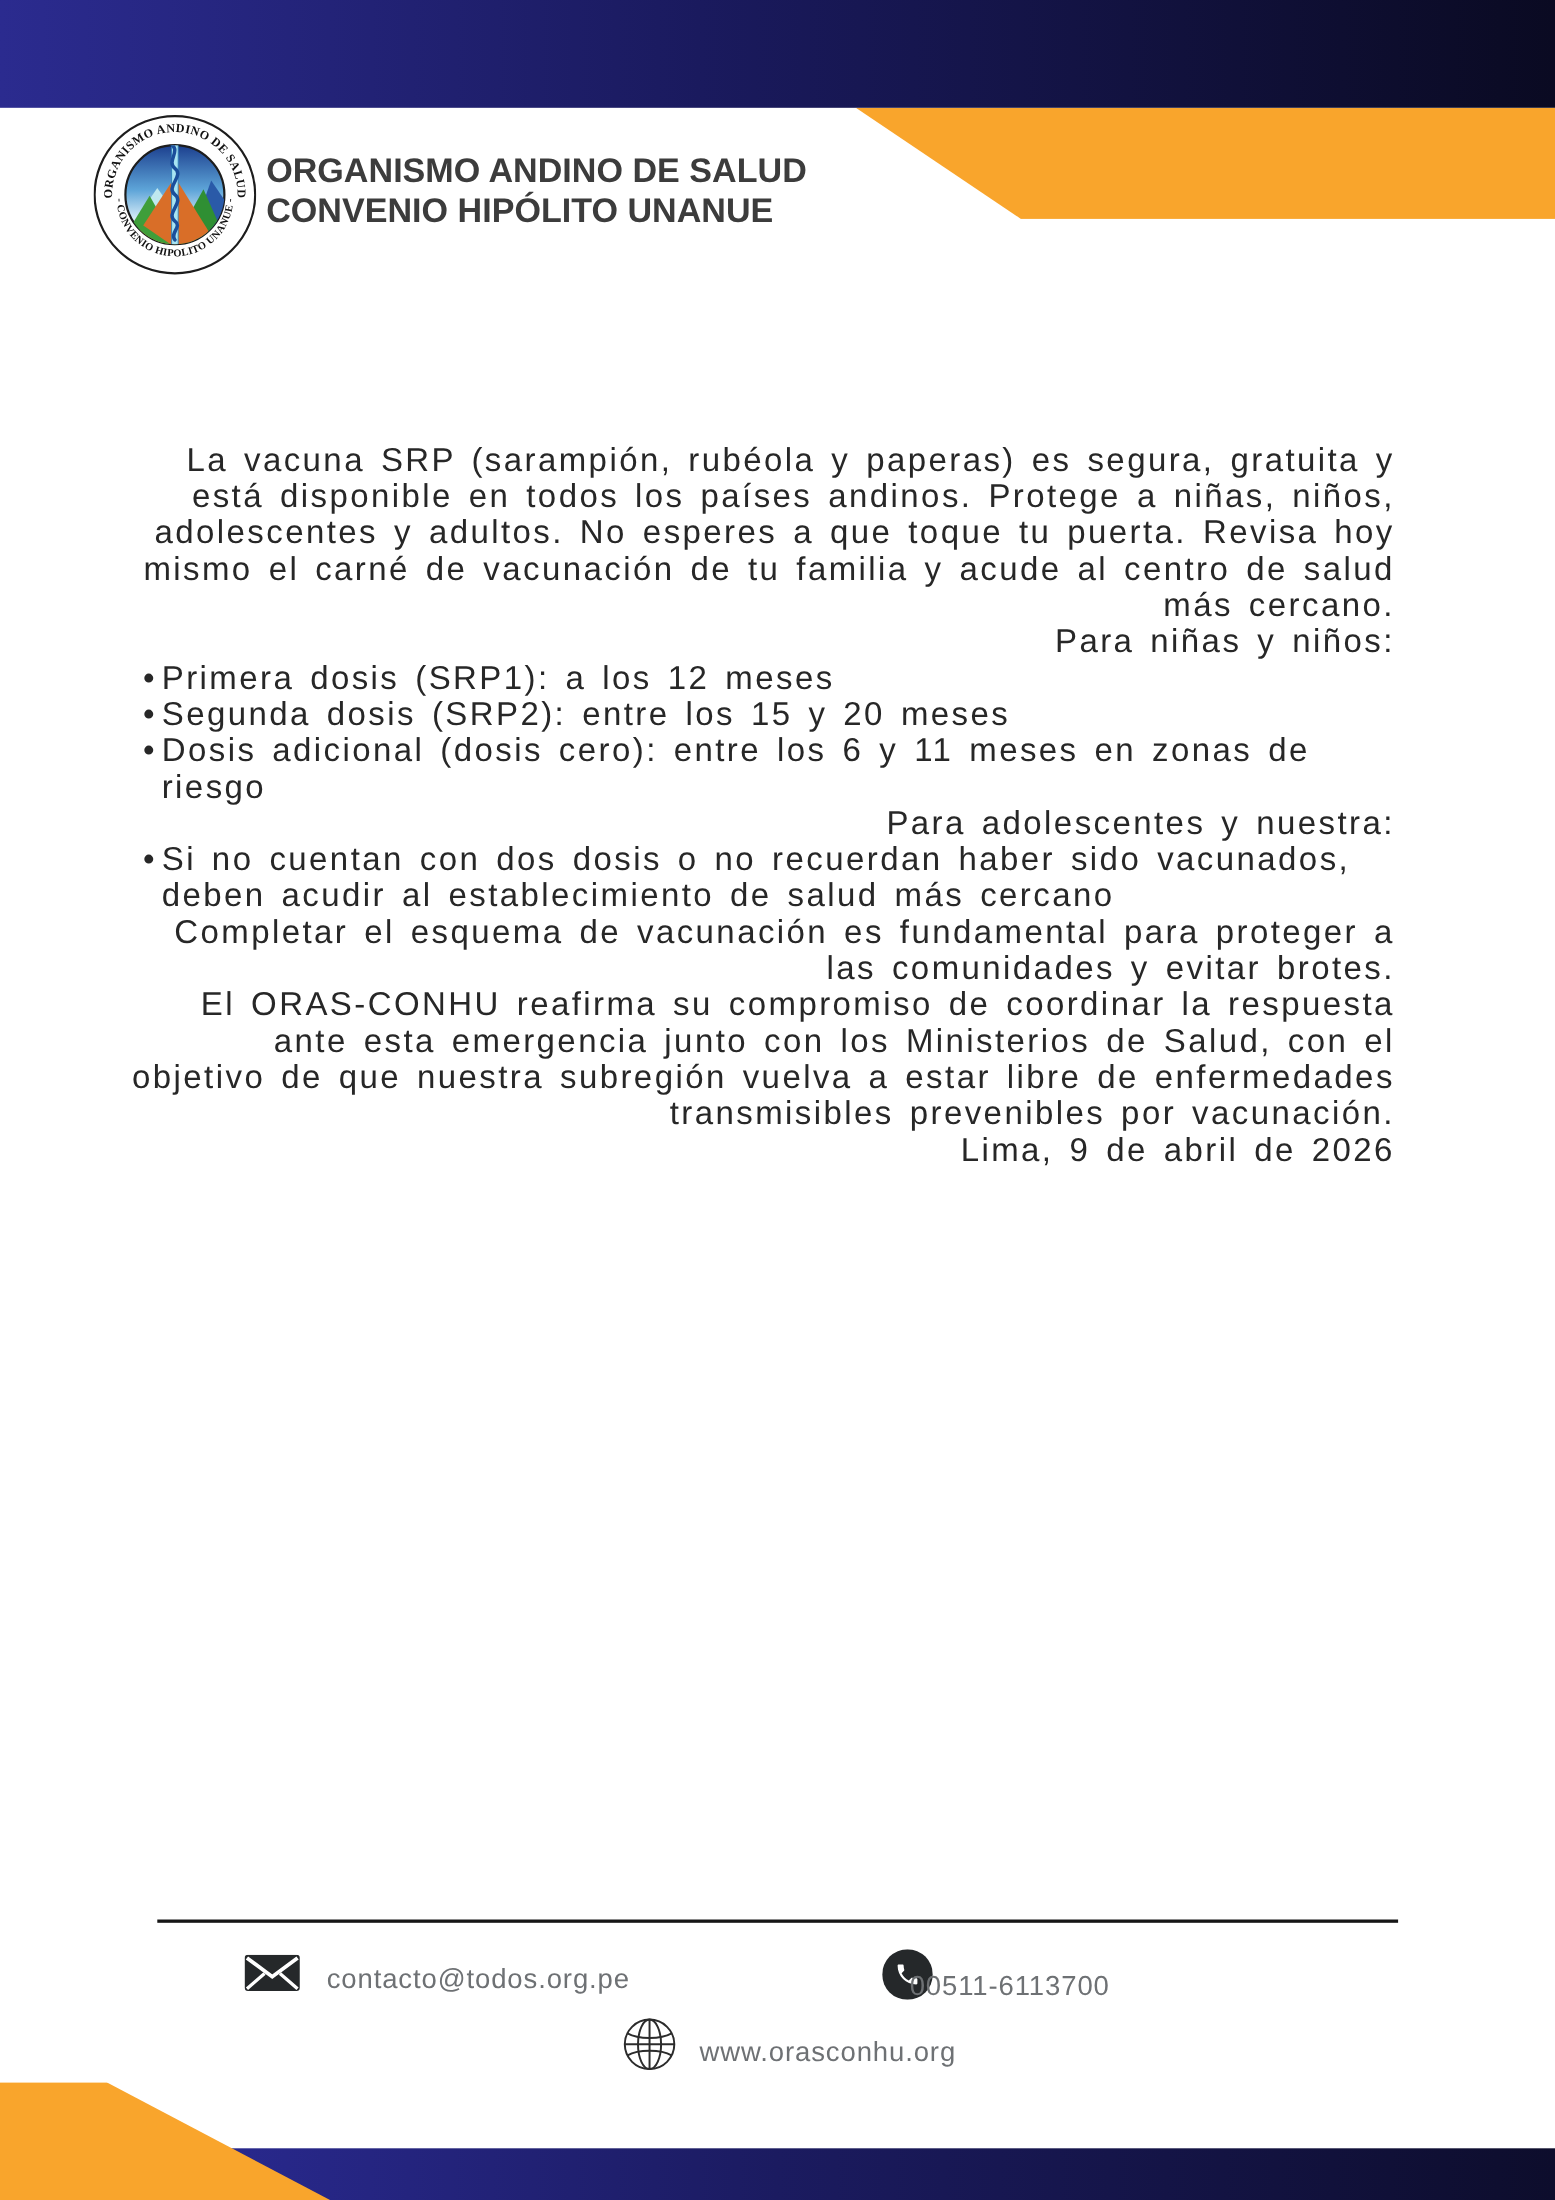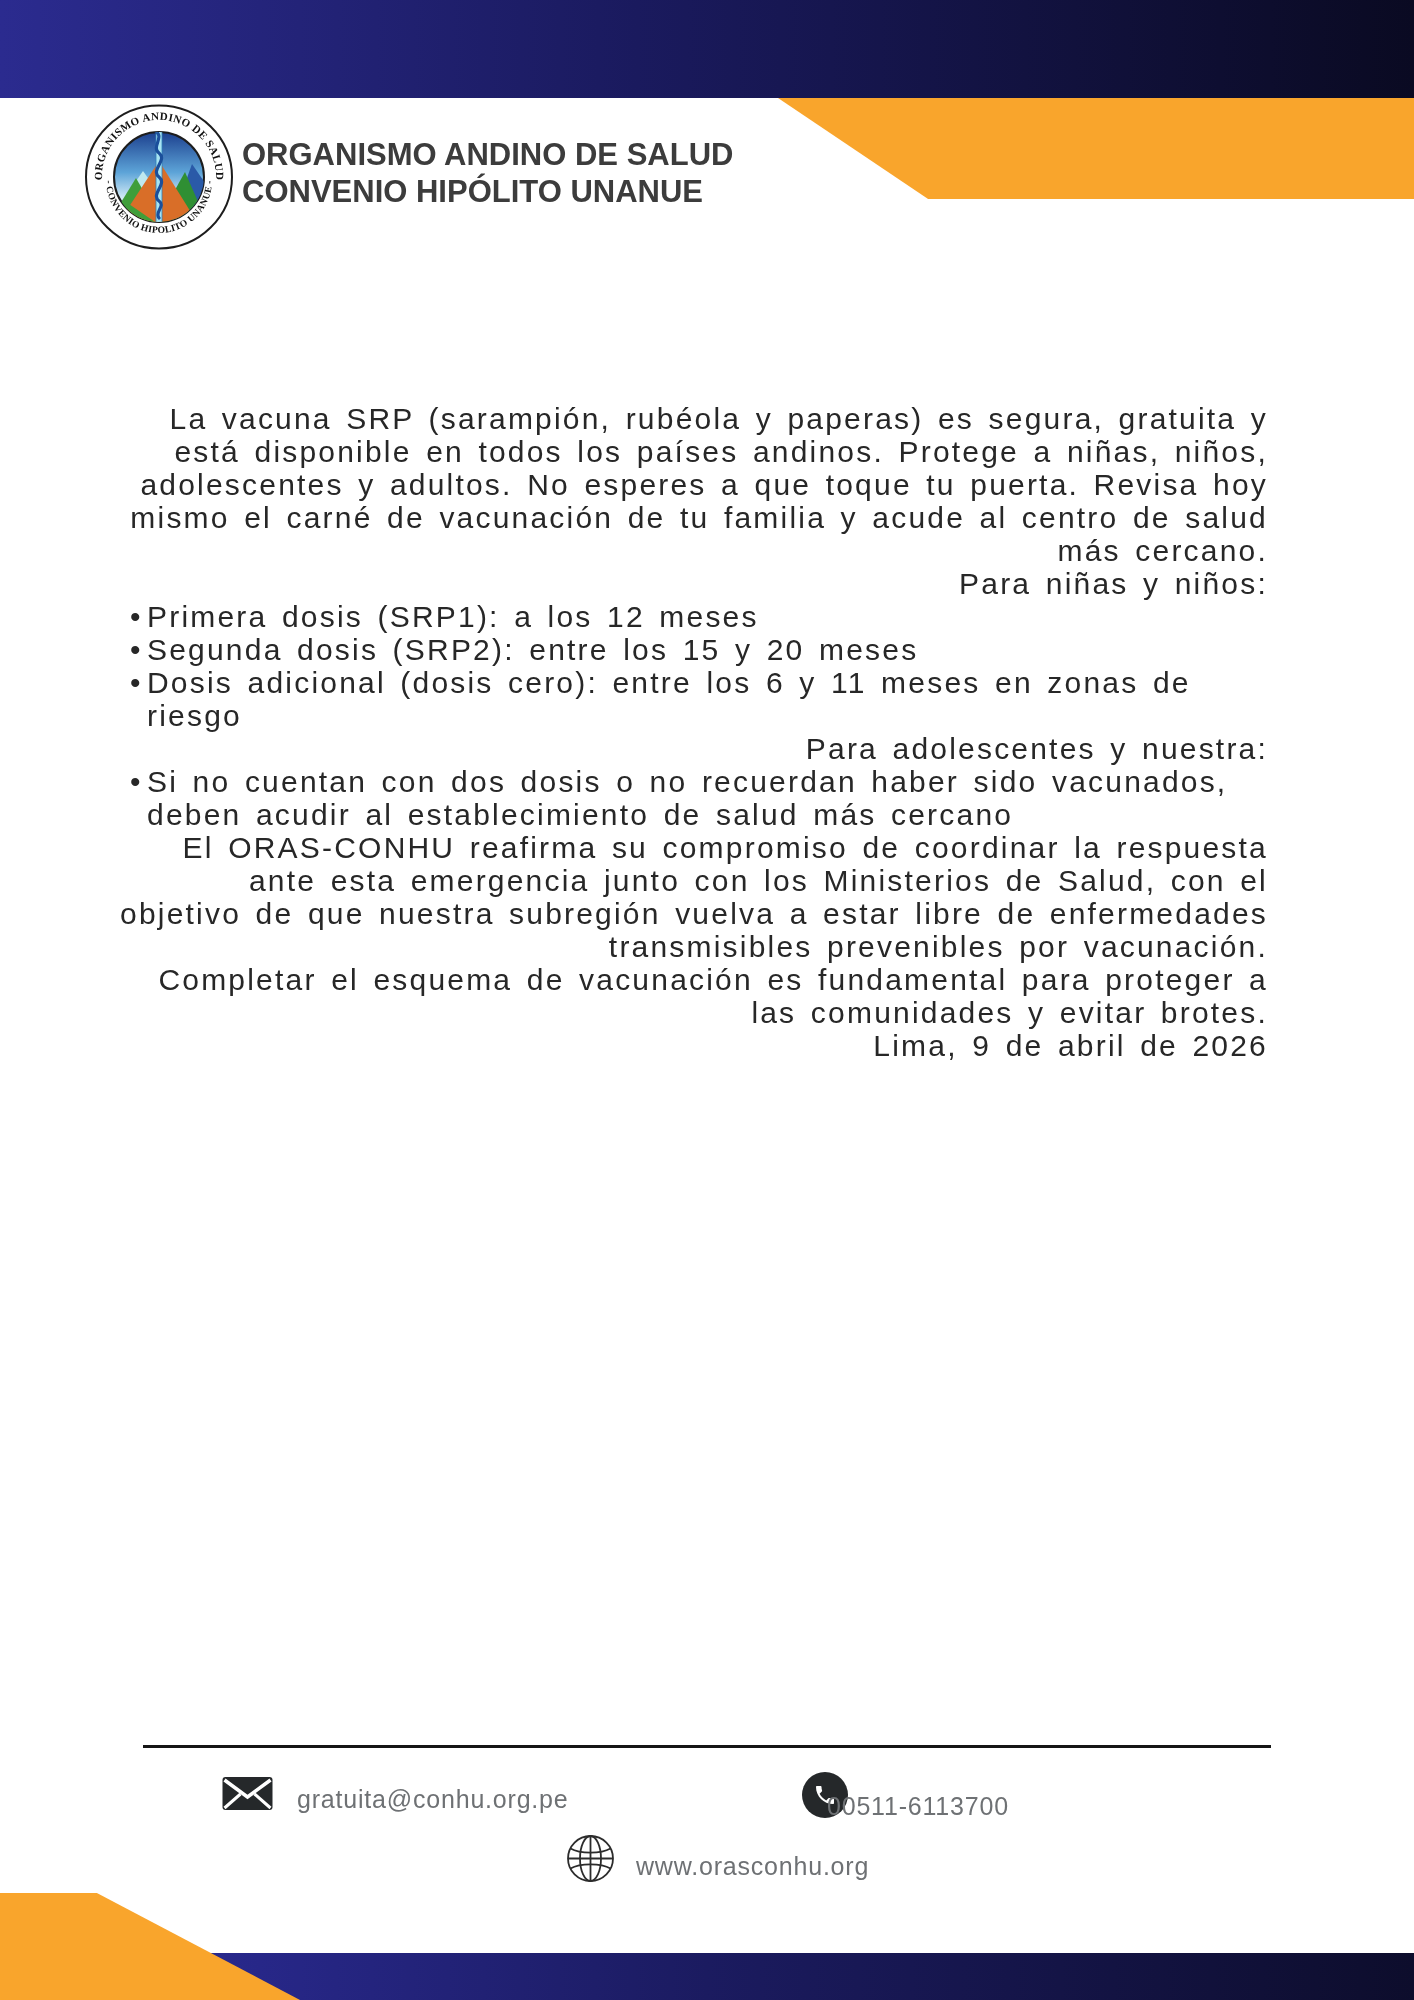--- a/index.html
+++ b/index.html
@@ -116,34 +116,34 @@
       <li><span>Primera dosis (SRP1): a los 12 meses</span></li>
       <li><span>Segunda dosis (SRP2): entre los 15 y 20 meses</span></li>
       <li><span>Dosis adicional (dosis cero): entre los 6 y 11 meses en zonas de riesgo</span></li>
     </ul>
 
     <p class="sec-title gap-md">Para adolescentes y nuestra:</p>
     <ul class="dose-list">
       <li><span>Si no cuentan con dos dosis o no recuerdan haber sido vacunados, deben acudir al establecimiento de salud más cercano</span></li>
     </ul>
 
+    <p class="para gap-md">Completar el esquema de vacunación es fundamental para proteger a las comunidades y evitar brotes.</p>
     <p class="para gap-md">El ORAS-CONHU reafirma su compromiso de coordinar la respuesta ante esta emergencia junto con los Ministerios de Salud, con el objetivo de que nuestra subregión vuelva a estar libre de enfermedades transmisibles prevenibles por vacunación.</p>
-    <p class="para gap-md">Completar el esquema de vacunación es fundamental para proteger a las comunidades y evitar brotes.</p>
 
     <p class="gap-xl">Lima, 9 de abril de 2026</p>
   </div>
 
   <div class="footer-rule"></div>
 
   <svg class="f-icon" style="left:222px;top:1777px;" width="51" height="33" viewBox="0 0 50 33">
     <rect width="50" height="33" rx="3" fill="#25282a"></rect>
     <path d="M2 3 L25 20 L48 3" stroke="#ffffff" stroke-width="3.5" fill="none"></path>
     <path d="M2 31 L18 17 M48 31 L32 17" stroke="#ffffff" stroke-width="3" fill="none"></path>
   </svg>
-  <div class="f-label" style="left:297px;top:1785px;">gratuita@conhu.org.pe</div>
+  <div class="f-label" style="left:297px;top:1785px;">contacto@todos.org.pe</div>
 
   <svg class="f-icon" style="left:802px;top:1772px;" width="46" height="46" viewBox="0 0 46 46">
     <circle cx="23" cy="23" r="23" fill="#25282a"></circle>
     <g transform="translate(11,11)">
       <path d="M6.62 10.79c1.44 2.83 3.76 5.14 6.59 6.59l2.2-2.2c.27-.27.67-.36 1.02-.24 1.12.37 2.33.57 3.57.57.55 0 1 .45 1 1V20c0 .55-.45 1-1 1-9.39 0-17-7.61-17-17 0-.55.45-1 1-1h3.5c.55 0 1 .45 1 1 0 1.25.2 2.45.57 3.57.11.35.03.74-.25 1.02l-2.2 2.2z" fill="#ffffff"></path>
     </g>
   </svg>
   <div class="f-label" style="left:827px;top:1792px;">00511-6113700</div>
 
   <svg class="f-icon" style="left:566px;top:1834px;" width="49" height="49" viewBox="0 0 49 49">

